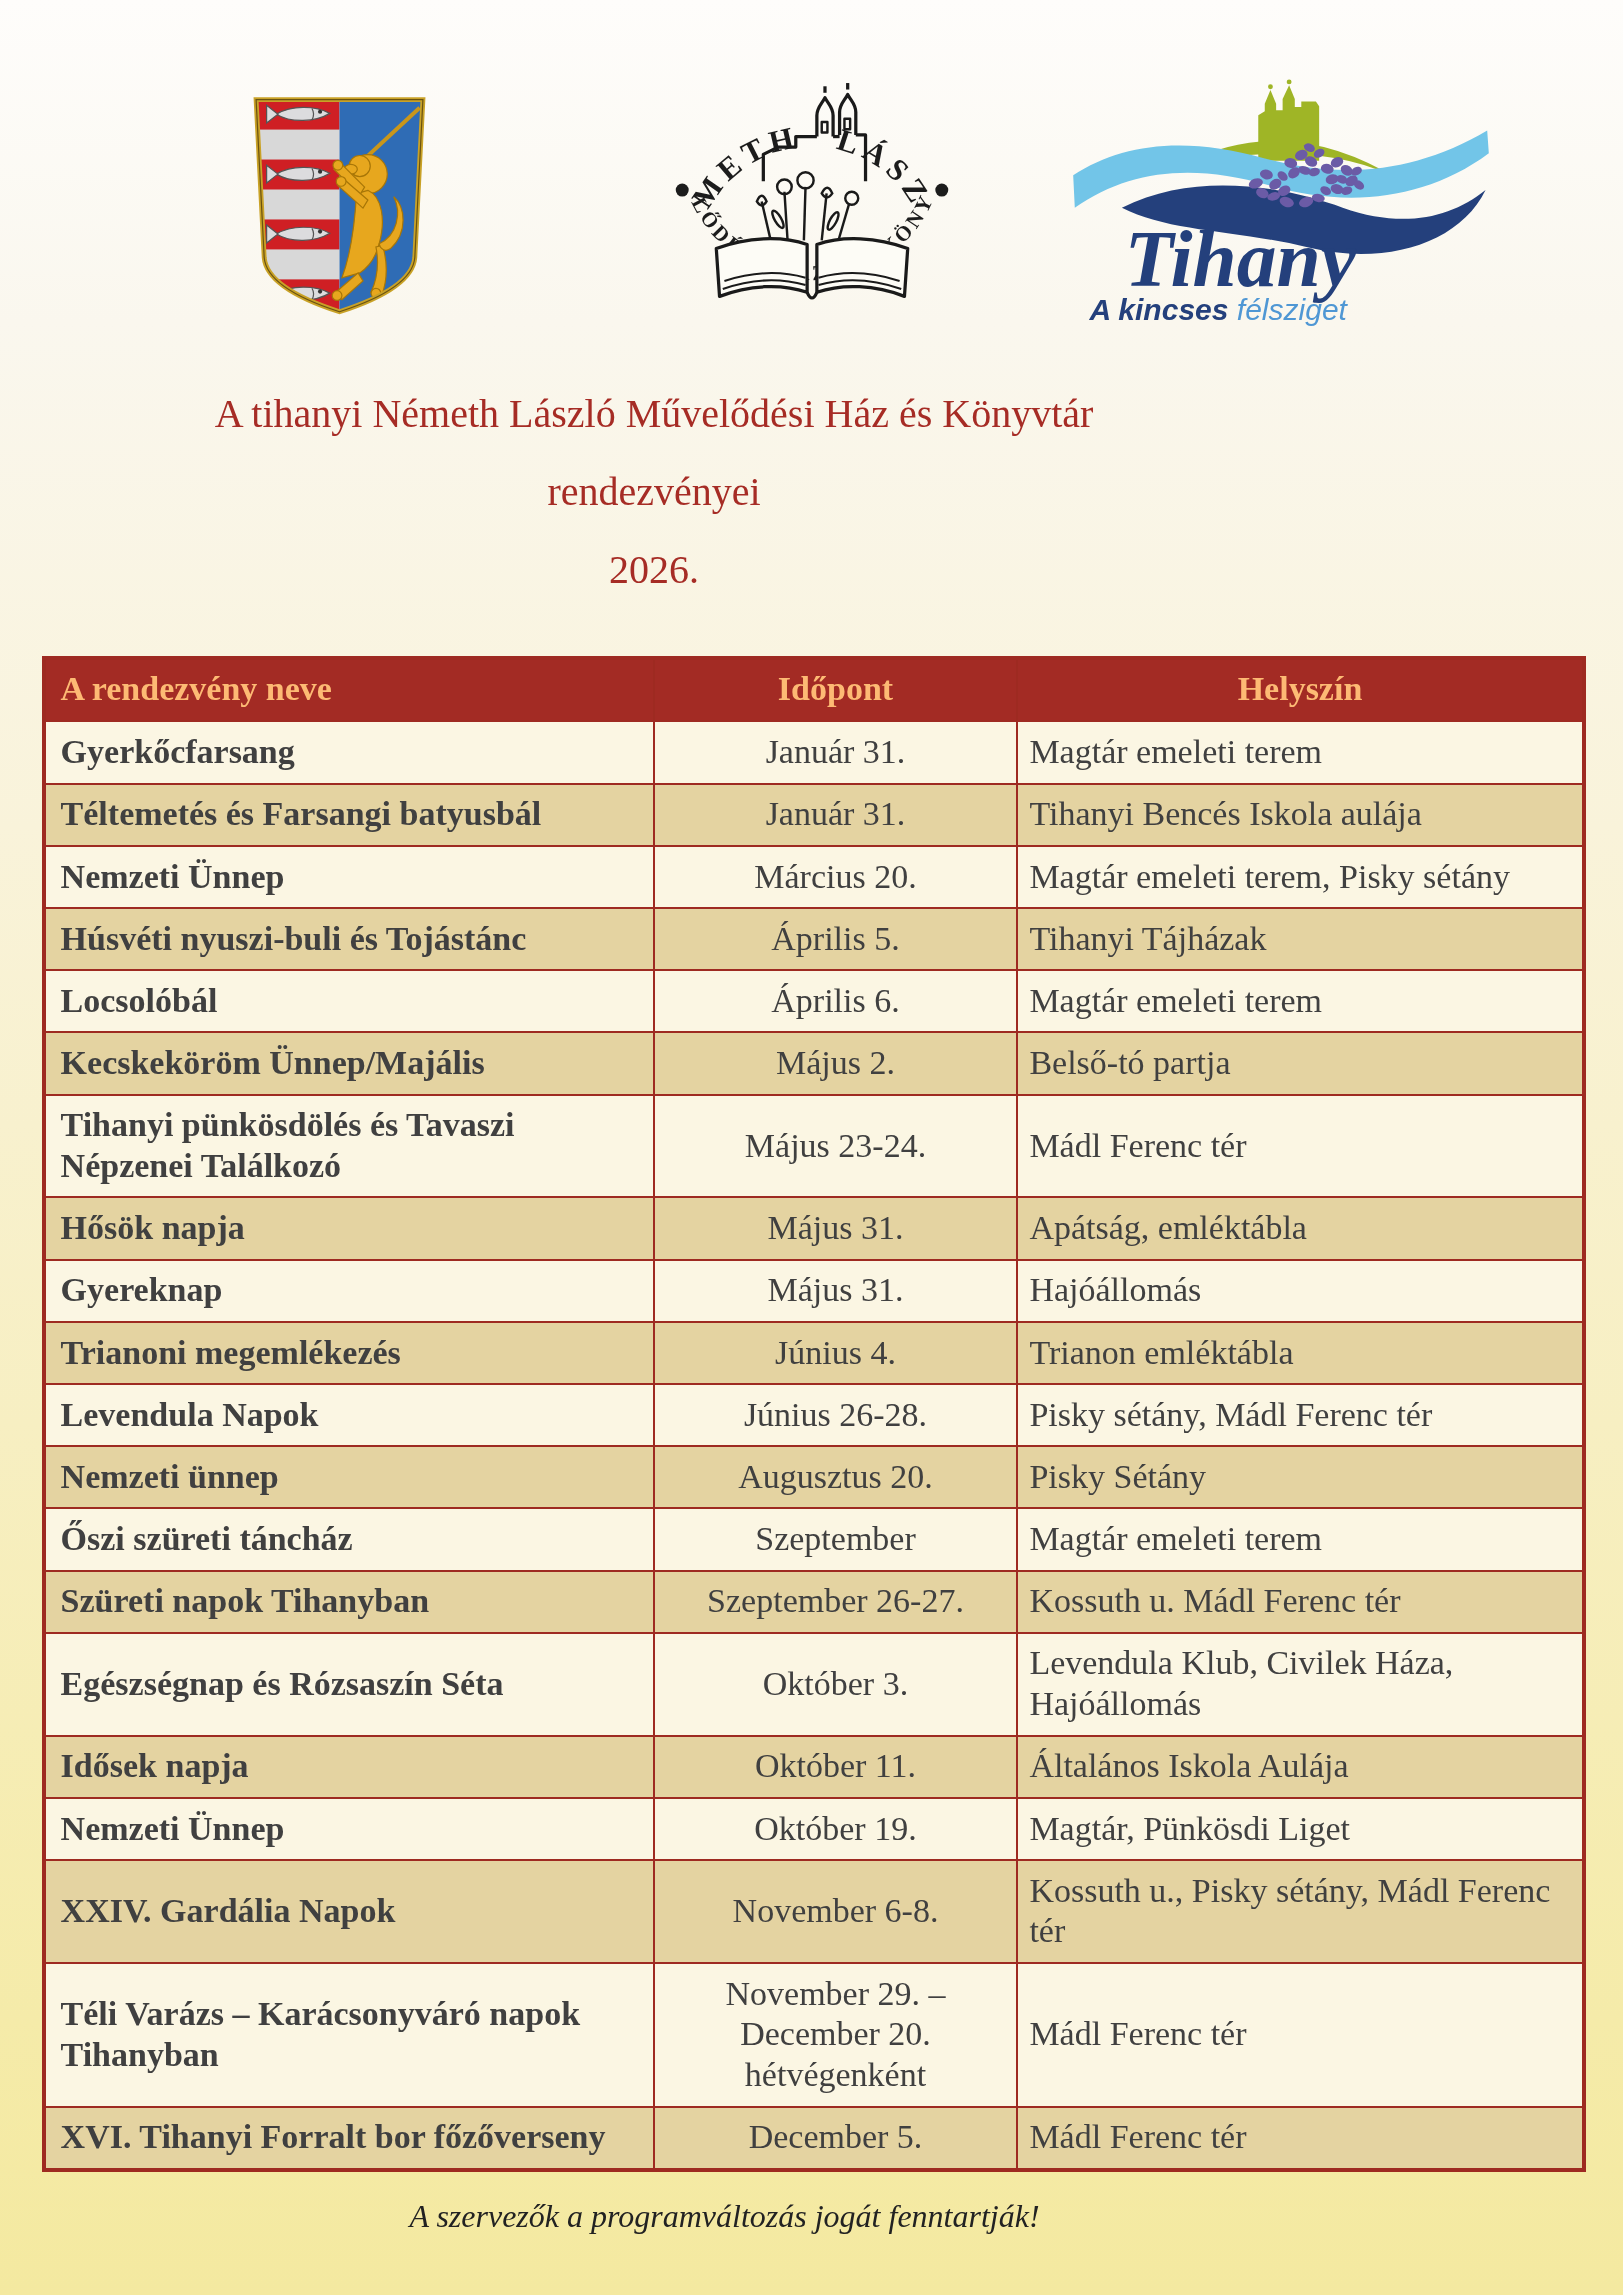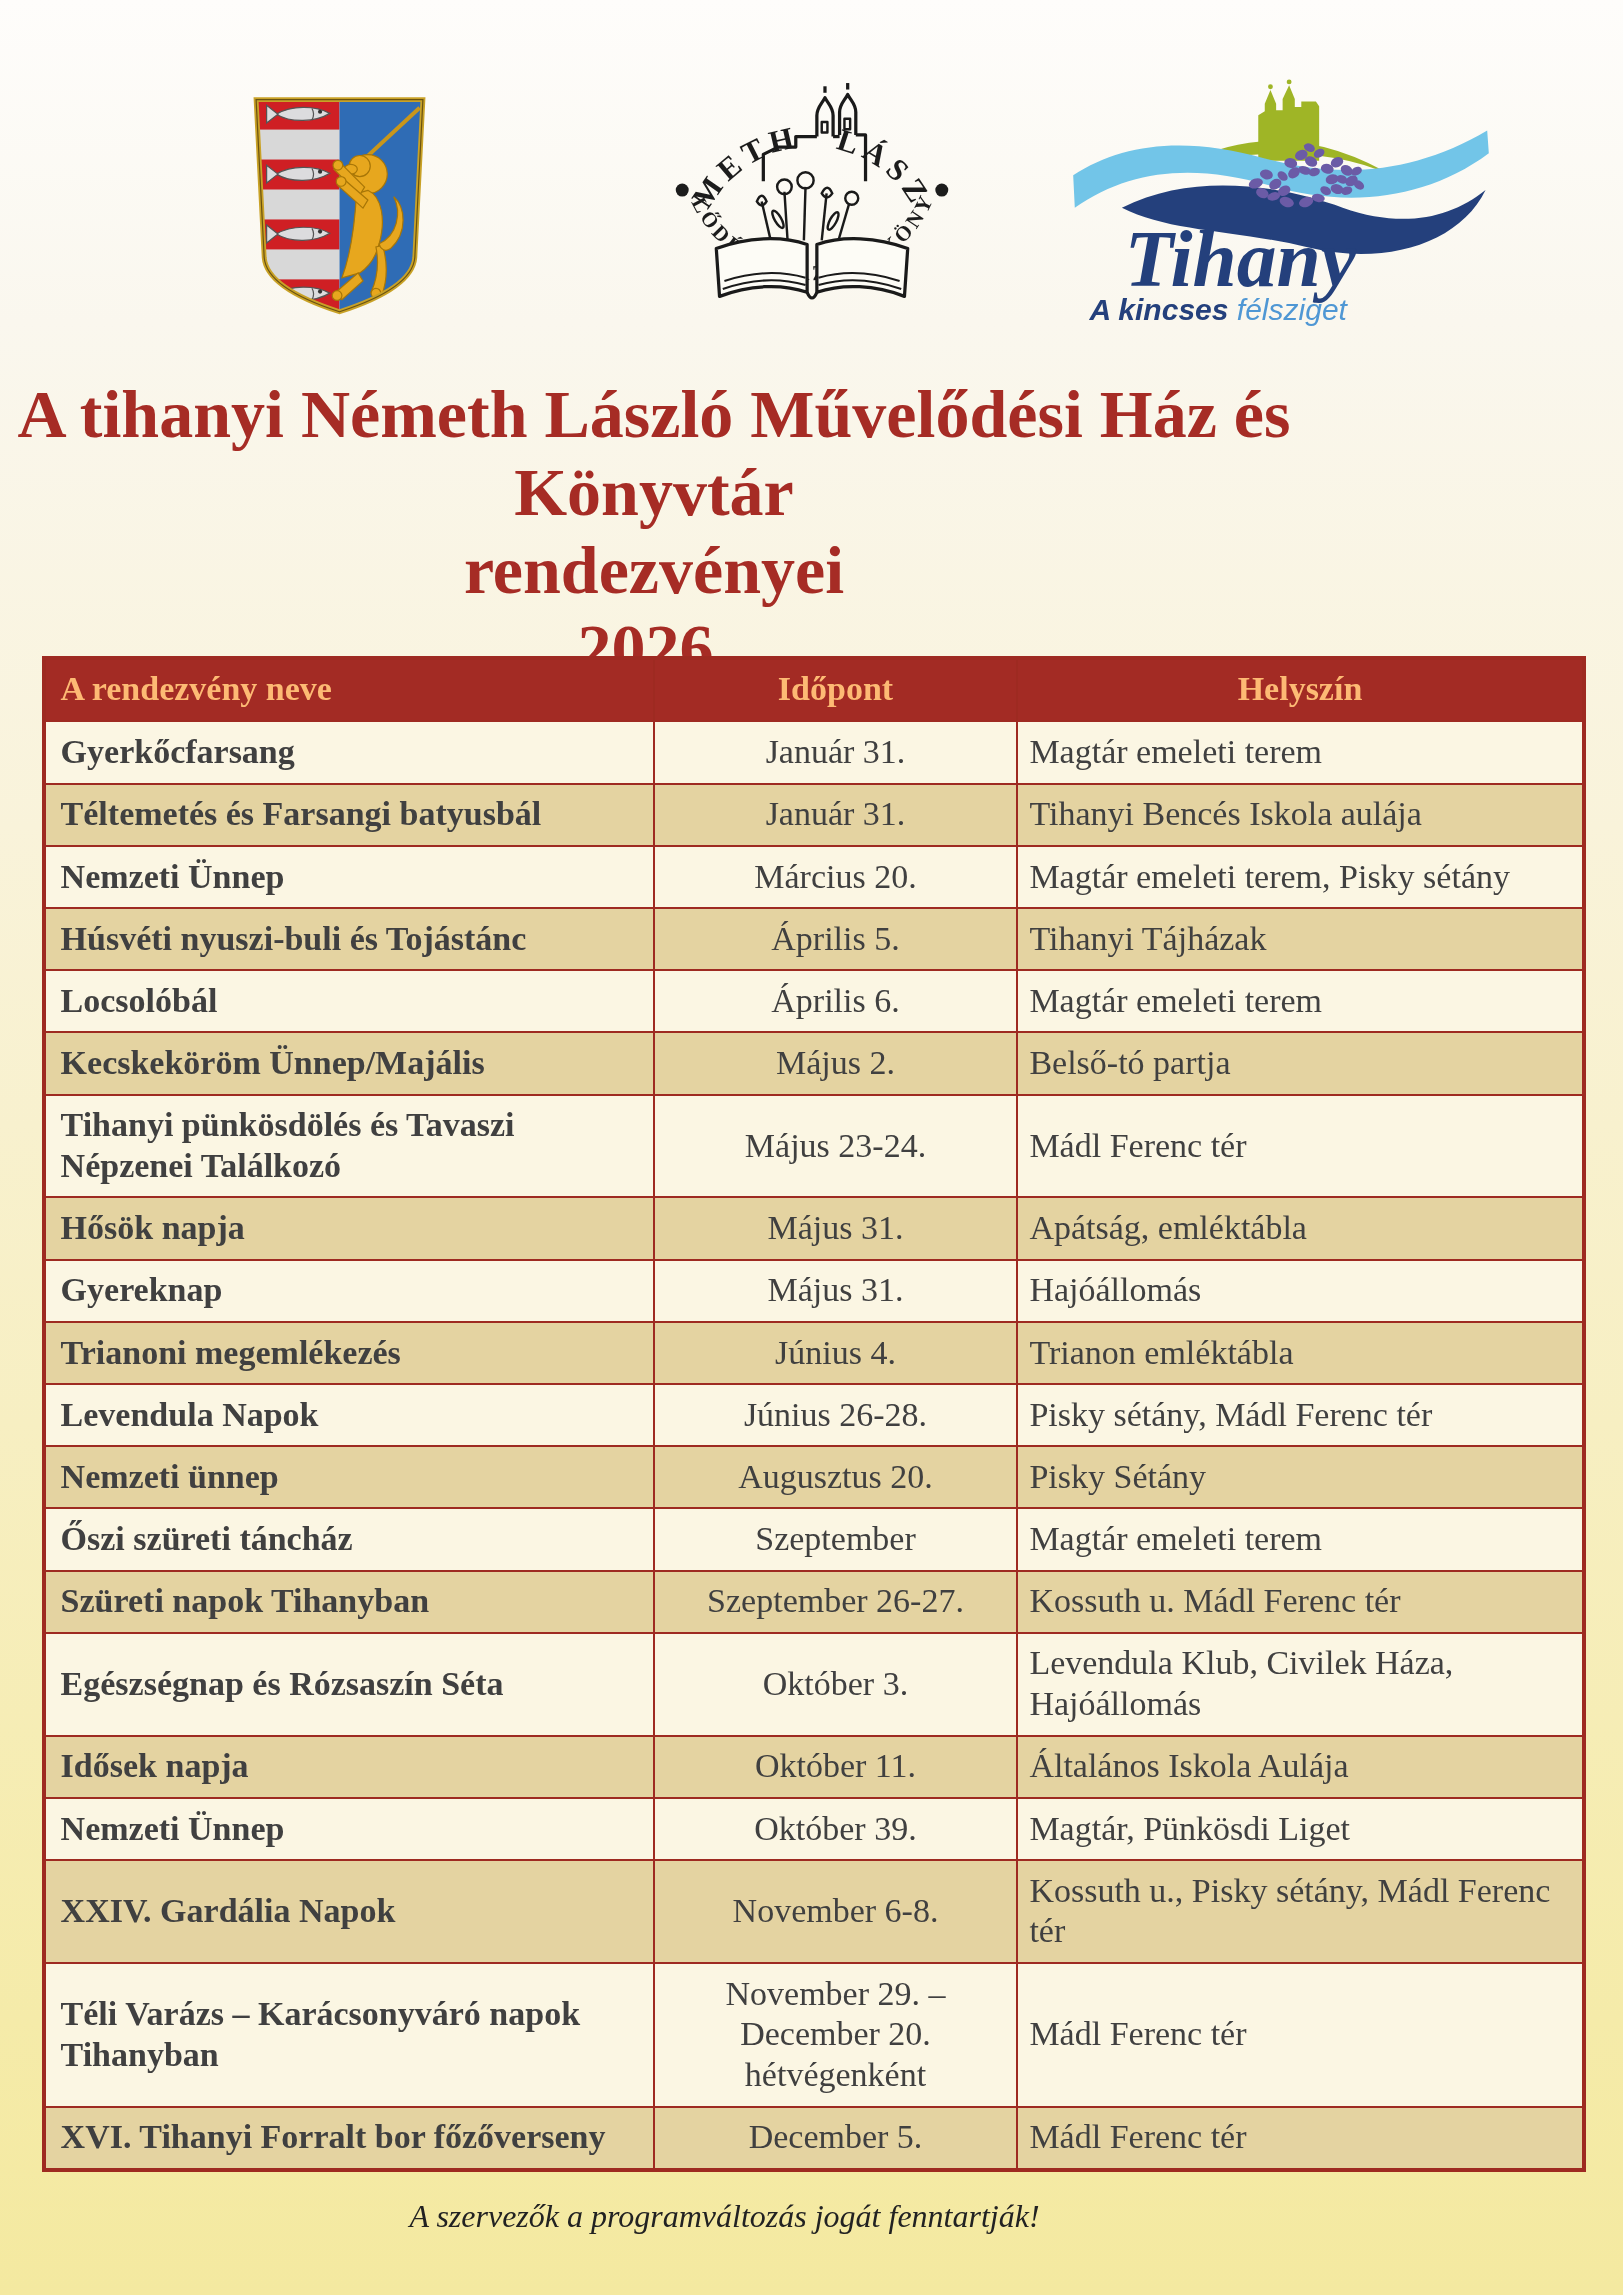--- a/index.html
+++ b/index.html
@@ -11,22 +11,22 @@
   }
   #page{width:1623px;height:2295px;position:relative;}
   
   .logos{position:absolute;top:0;left:0;width:1623px;height:365px;}
   #coat-svg{position:absolute;left:248px;top:91px;}
   #center-svg{position:absolute;left:666px;top:31px;}
   #tihany-svg{position:absolute;left:1073px;top:47px;}
   
   .title{
     position:absolute;top:375px;left:0;width:1308px;
-    text-align:center;color:#a62c25;font-weight:bold;
-    font-size:68px;line-height:78px;margin:0;
+    text-align:center;color:#a62c25;font-weight:normal;
+    font-size:40px;line-height:78px;margin:0;
   }
   .title span{display:block;}
   
   .tablewrap{position:absolute;top:656px;left:42px;width:1539px;}
   table{
     border-collapse:collapse;table-layout:fixed;width:1539px;
     border:4px solid #9e2a21;
   }
   col.c1{width:610px;} col.c2{width:363px;} col.c3{width:567px;}
   th,td{border:2.4px solid #9e2a21;}
@@ -322,21 +322,21 @@
   </tr>
 
   <tr class="tan">
     <td class="c-name">Idősek napja</td>
     <td class="c-date">Október 11.</td>
     <td class="c-loc">Általános Iskola Aulája</td>
   </tr>
 
   <tr class="cream">
     <td class="c-name">Nemzeti Ünnep</td>
-    <td class="c-date">Október 39.</td>
+    <td class="c-date">Október 19.</td>
     <td class="c-loc">Magtár, Pünkösdi Liget</td>
   </tr>
 
   <tr class="tan">
     <td class="c-name">XXIV. Gardália Napok</td>
     <td class="c-date">November 6-8.</td>
     <td class="c-loc">Kossuth u., Pisky sétány, Mádl Ferenc tér</td>
   </tr>
 
   <tr class="cream">

